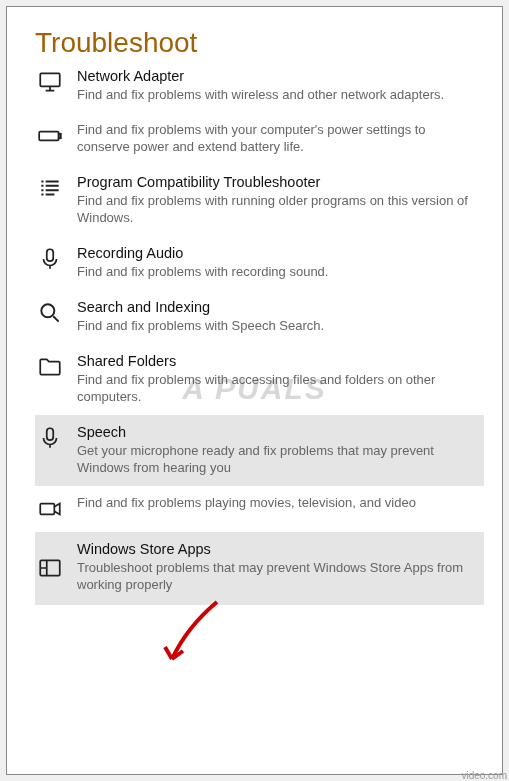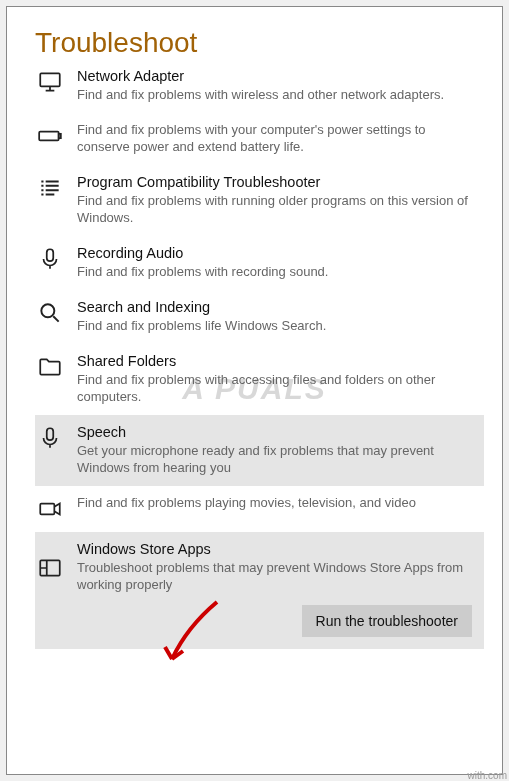--- a/index.html
+++ b/index.html
@@ -153,21 +153,21 @@
 
     <div class="item">
       <span class="icon">
         <svg viewBox="0 0 24 24" fill="none" stroke="currentColor" stroke-width="1.8">
             <circle cx="10" cy="10" r="6"></circle>
             <path d="M15 15l5 5"></path>
           </svg>
       </span>
       <div class="text">
         <div class="item-title">Search and Indexing</div>
-        <div class="item-desc">Find and fix problems life Windows Search.</div>
+        <div class="item-desc">Find and fix problems with Speech Search.</div>
       </div>
     </div>
 
     <div class="item">
       <span class="icon">
         <svg viewBox="0 0 24 24" fill="none" stroke="currentColor" stroke-width="1.6">
             <path d="M3 6a1 1 0 011-1h5l2 2h9a1 1 0 011 1v10a1 1 0 01-1 1H4a1 1 0 01-1-1V6z"></path>
           </svg>
       </span>
       <div class="text">
@@ -207,26 +207,25 @@
           <svg viewBox="0 0 24 24" fill="none" stroke="currentColor" stroke-width="1.6">
               <rect x="3" y="5" width="18" height="14" rx="1"></rect>
               <path d="M9 5v14M3 12h6"></path>
             </svg>
         </span>
         <div class="text">
           <div class="item-title">Windows Store Apps</div>
           <div class="item-desc">Troubleshoot problems that may prevent Windows Store Apps from working properly</div>
         </div>
       </div>
-      <button class="run-btn">Run the troubleshooter</button>
     </div>
 
   </div>
 
   <div class="watermark">A    PUALS</div>
 
   <svg class="arrow" width="80" height="80" viewBox="0 0 80 80">
     <path d="M60 5 Q30 30 15 62" stroke="#cc0000" stroke-width="4" fill="none"></path>
     <path d="M15 62 L8 50 M15 62 L26 54" stroke="#cc0000" stroke-width="4" fill="none"></path>
   </svg>
 
 </div>
-<div class="footer-url">with.com</div>
+<div class="footer-url">video.com</div>
 
 </body></html>

